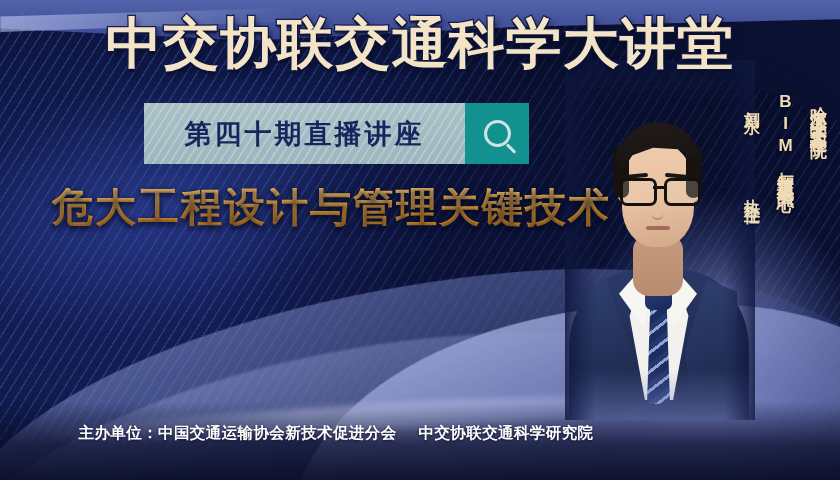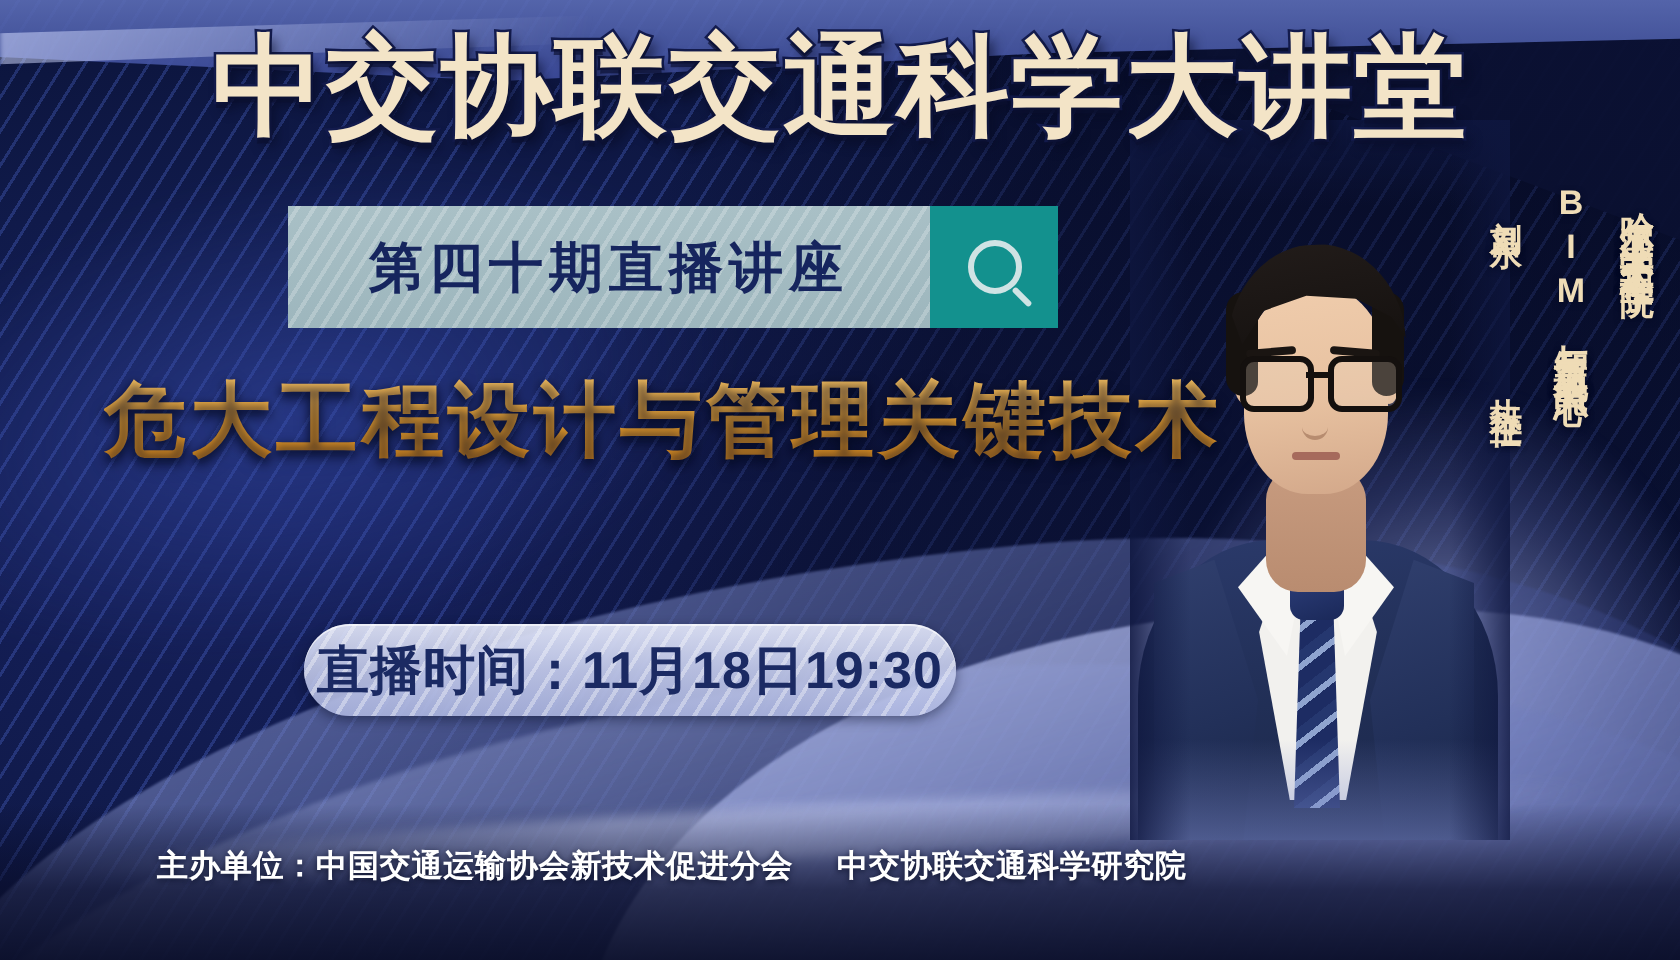--- a/index.html
+++ b/index.html
@@ -208,20 +208,21 @@
     font-weight: 700;
     letter-spacing: 2px;
     line-height: 1.1;
     color: #e6a03a;
     background: linear-gradient(180deg, #f0bd62 0%, #e09a2d 52%, #c97f1c 100%);
     -webkit-background-clip: text;
     background-clip: text;
     -webkit-text-fill-color: transparent;
     text-shadow: 0 2px 4px rgba(6,10,34,.55);
     filter: drop-shadow(0 2px 3px rgba(4,8,28,.6));
+    font-family: Liberation Mono, monospace;
   }
 
   
   .time-pill {
     position: absolute;
     left: 152px; top: 312px;
     width: 326px; height: 46px;
     border-radius: 24px;
     background: linear-gradient(180deg, rgba(226,230,248,.92) 0%, rgba(198,205,236,.88) 50%, rgba(176,185,226,.86) 100%);
     box-shadow: 0 2px 6px rgba(6,10,34,.45), inset 0 1px 0 rgba(255,255,255,.6);
@@ -472,23 +473,20 @@
     <div class="subband-text">
       <span>第四十期直播讲座</span>
     </div>
     <div class="subband-search">
       <div class="mag"></div>
     </div>
   </div>
 
   <div class="lecture-title">危大工程设计与管理关键技术</div>
 
-  <div class="time-pill">
-    <span>直播时间：11月18日19:30</span>
-  </div>
 
   <div class="vcol vcol-affil">哈尔滨工业大学土木工程学院</div>
   <div class="vcol vcol-center">BIM与智慧工地研究中心</div>
   <div class="vcol vcol-name">刘昌永</div>
   <div class="vcol vcol-role">执行主任</div>
 
   <div class="footer">
     <span>主办单位：</span><span>中国交通运输协会新技术促进分会</span><span class="gap"></span><span>中交协联交通科学研究院</span>
   </div>
 

